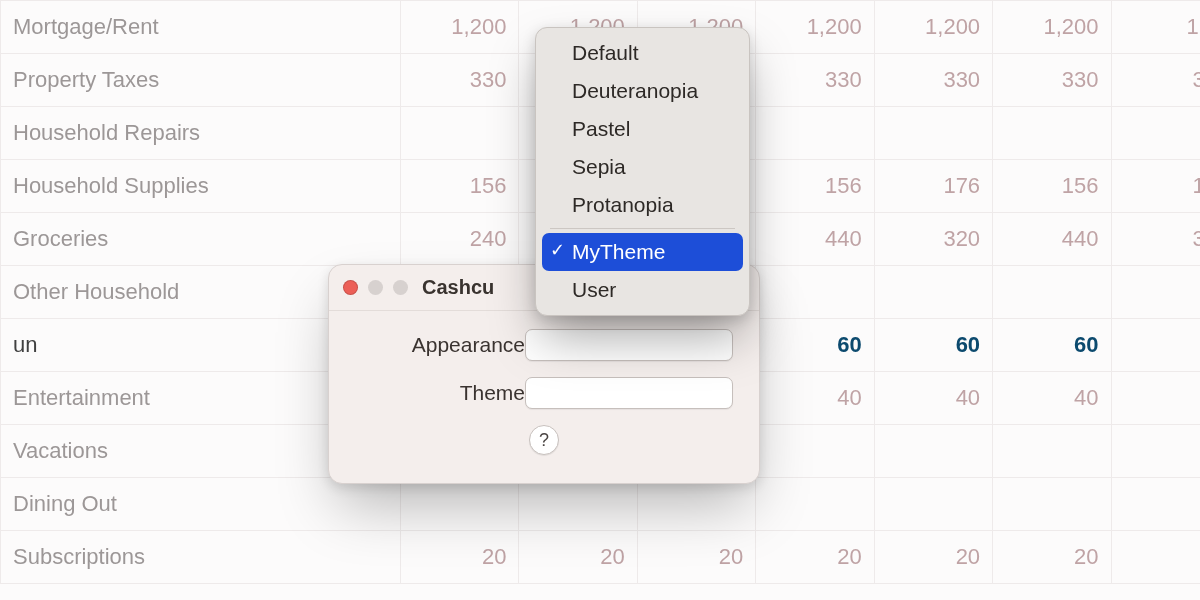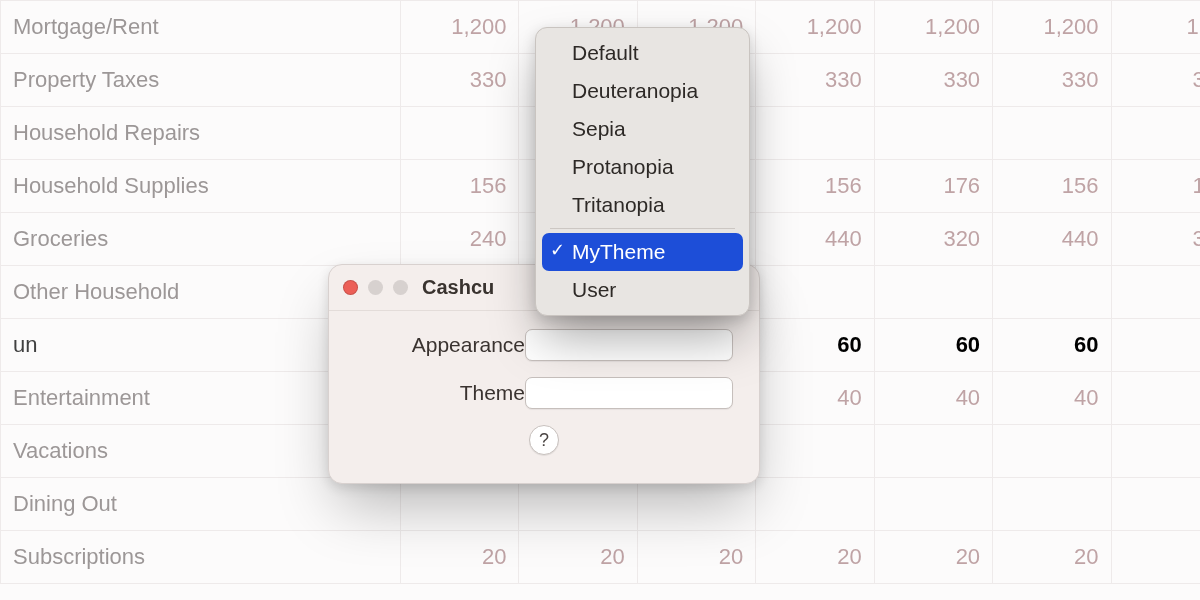--- a/index.html
+++ b/index.html
@@ -28,21 +28,21 @@
     white-space: nowrap;
     overflow: hidden;
   }
   .sheet td.label {
     text-align: left;
     color: #9c9797;
     font-weight: 400;
     margin-left: 36px;
   }
   .sheet tr.bold-row td.label { color: #404040; font-weight: 400; }
-  .sheet tr.bold-row td { color: #000000; font-weight: 700; }
+  .sheet tr.bold-row td { color: #0c4a6e; font-weight: 700; }
   .sheet td.label { width: 400px; }
   
   .sheet td[data-col="2"] { border-left: 1px solid #e1d0d1; }
   .sheet td[data-col="3"] { border-left: 1px solid #e1d0d1; }
 
   
   .window {
     position: absolute;
     left: 328px; top: 264px;
     width: 432px; height: 220px;
@@ -260,19 +260,19 @@
     <div></div>
     <div>
       <div class="help-btn">?</div>
     </div>
   </div>
 </div>
 
 <div class="menu" id="menu">
     <div class="item">Default</div>
     <div class="item">Deuteranopia</div>
+    <div class="item">Pastel</div>
     <div class="item">Sepia</div>
     <div class="item">Protanopia</div>
-    <div class="item">Tritanopia</div>
     <hr>
     <div class="item selected">MyTheme</div>
     <div class="item">User</div>
   </div>
 
 </body></html>

